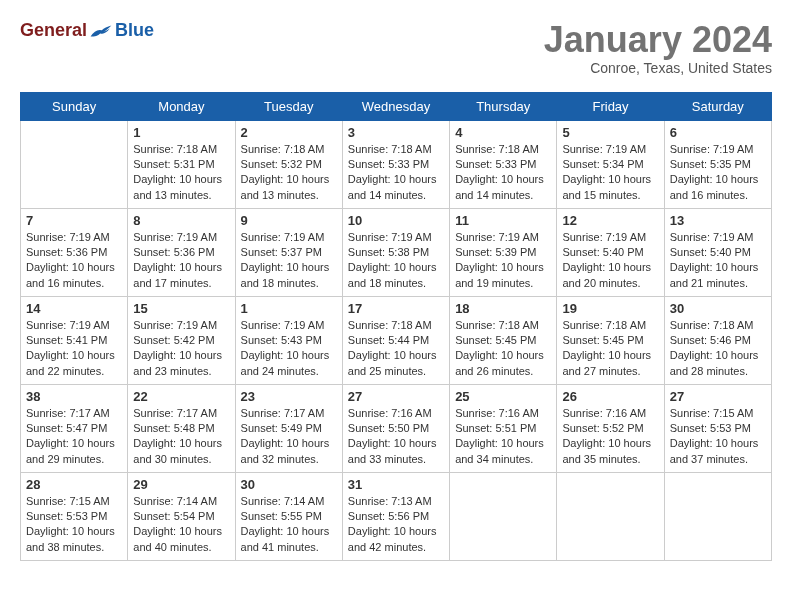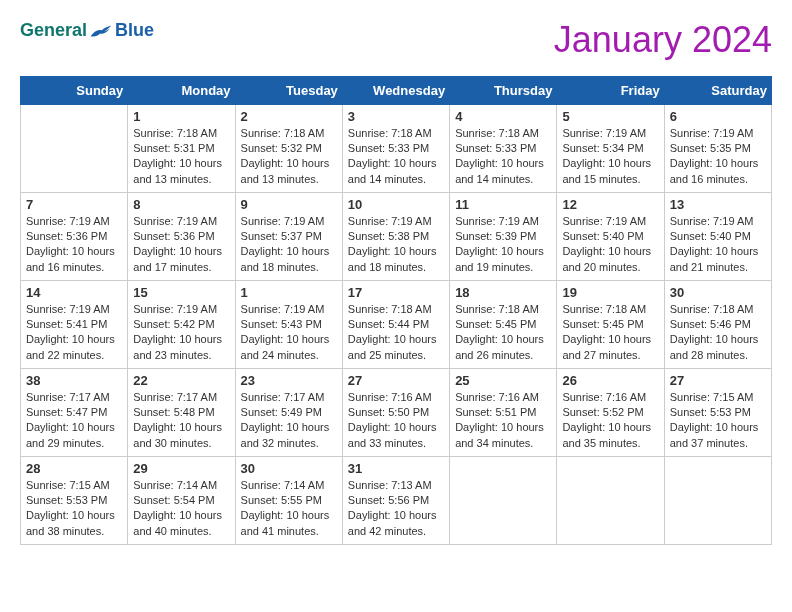--- a/index.html
+++ b/index.html
@@ -22,57 +22,57 @@
       align-items: flex-start;
     }
     .logo-text {
       display: flex;
       align-items: center;
       gap: 2px;
     }
     .logo-general {
       font-size: 18px;
       font-weight: bold;
-      color: #0f766e;
+      color: #7f1d1d;
     }
     .logo-blue {
       font-size: 18px;
       font-weight: bold;
       color: #1a5fa8;
       text-align: center;
     }
     .logo-bird {
       width: 24px;
       height: 20px;
     }
     .title-section {
       text-align: right;
     }
     .month-title {
       font-size: 36px;
-      font-weight: normal;
-      color: #a21caf;
+      font-weight: bold;
+      color: #737373;
       line-height: 1.1;
     }
     .location {
       font-size: 14px;
       color: #555;
     }
     .calendar {
       width: 100%;
       border-collapse: collapse;
       border: 1px solid #ccc;
     }
     .calendar th {
       background: #1a5fa8;
       color: #fff;
       font-size: 13px;
-      font-weight: bold;
+      font-weight: normal;
       padding: 6px 4px;
-      text-align: right;
+      text-align: center;
       border: 1px solid #1a5fa8;
     }
     .calendar td {
       border: 1px solid #ccc;
       vertical-align: top;
       padding: 4px 5px;
       width: calc(100% / 7);
       height: 88px;
       font-size: 11px;
       color: #333;
@@ -107,20 +107,21 @@
     <div class="logo-text">
       <span class="logo-general">General</span>
       <svg class="logo-bird" viewBox="0 0 30 22" fill="none">
         <path d="M2 18 Q8 8 16 10 Q20 6 28 4 Q22 10 18 12 Q22 11 26 8 Q20 16 14 14 Q10 18 2 18Z" fill="#1a5fa8"></path>
       </svg>
       <span class="logo-blue">Blue</span>
     </div>
   </div>
   <div class="title-section">
     <div class="month-title">January 2024</div>
+    <div class="location">Conroe, Texas, United States</div>
   </div>
 </div>
 
 <table class="calendar">
   <thead>
     <tr>
     <th>Sunday</th>
         <th>Monday</th>
         <th>Tuesday</th>
         <th>Wednesday</th>

